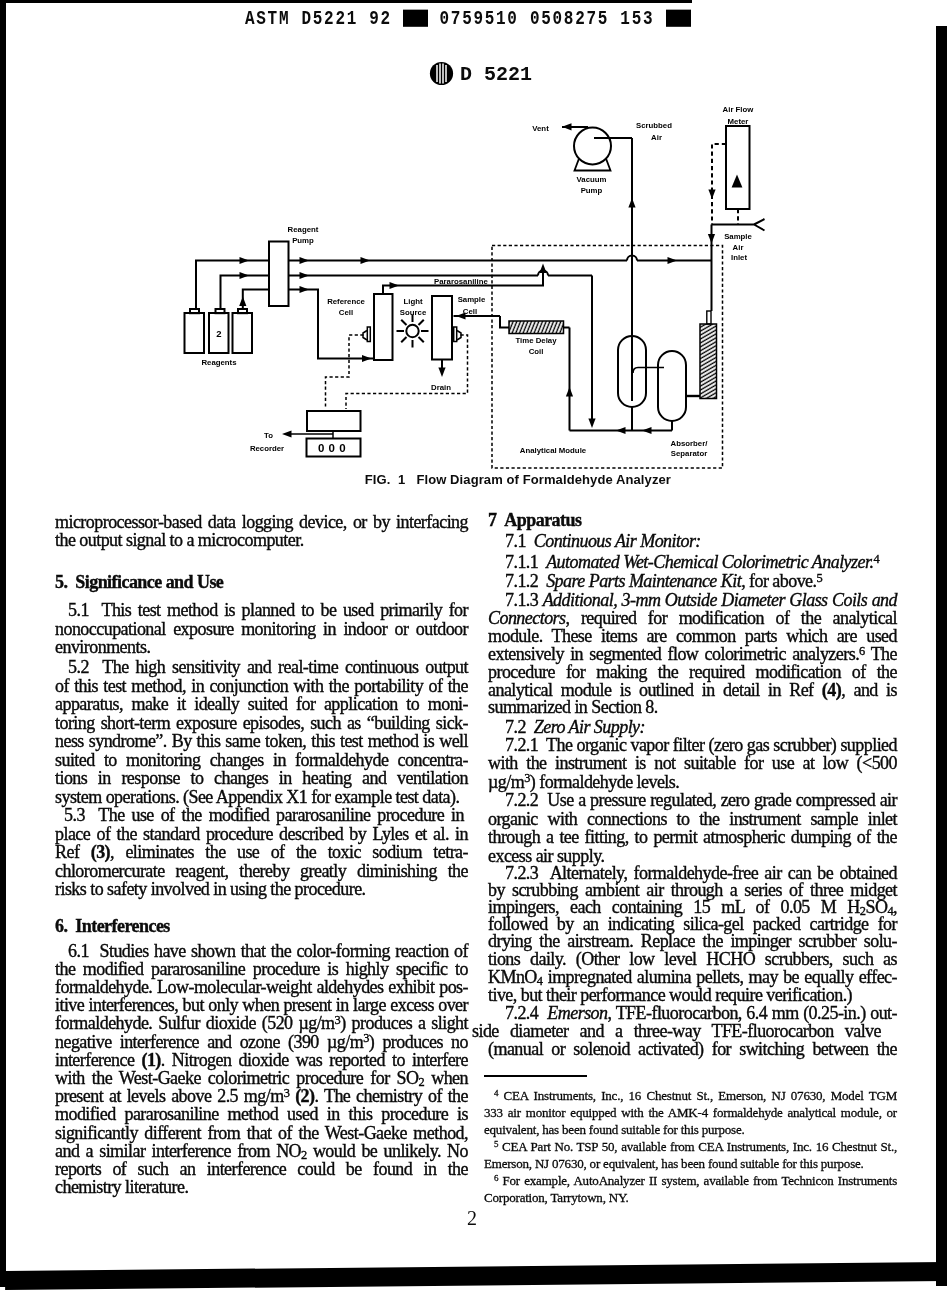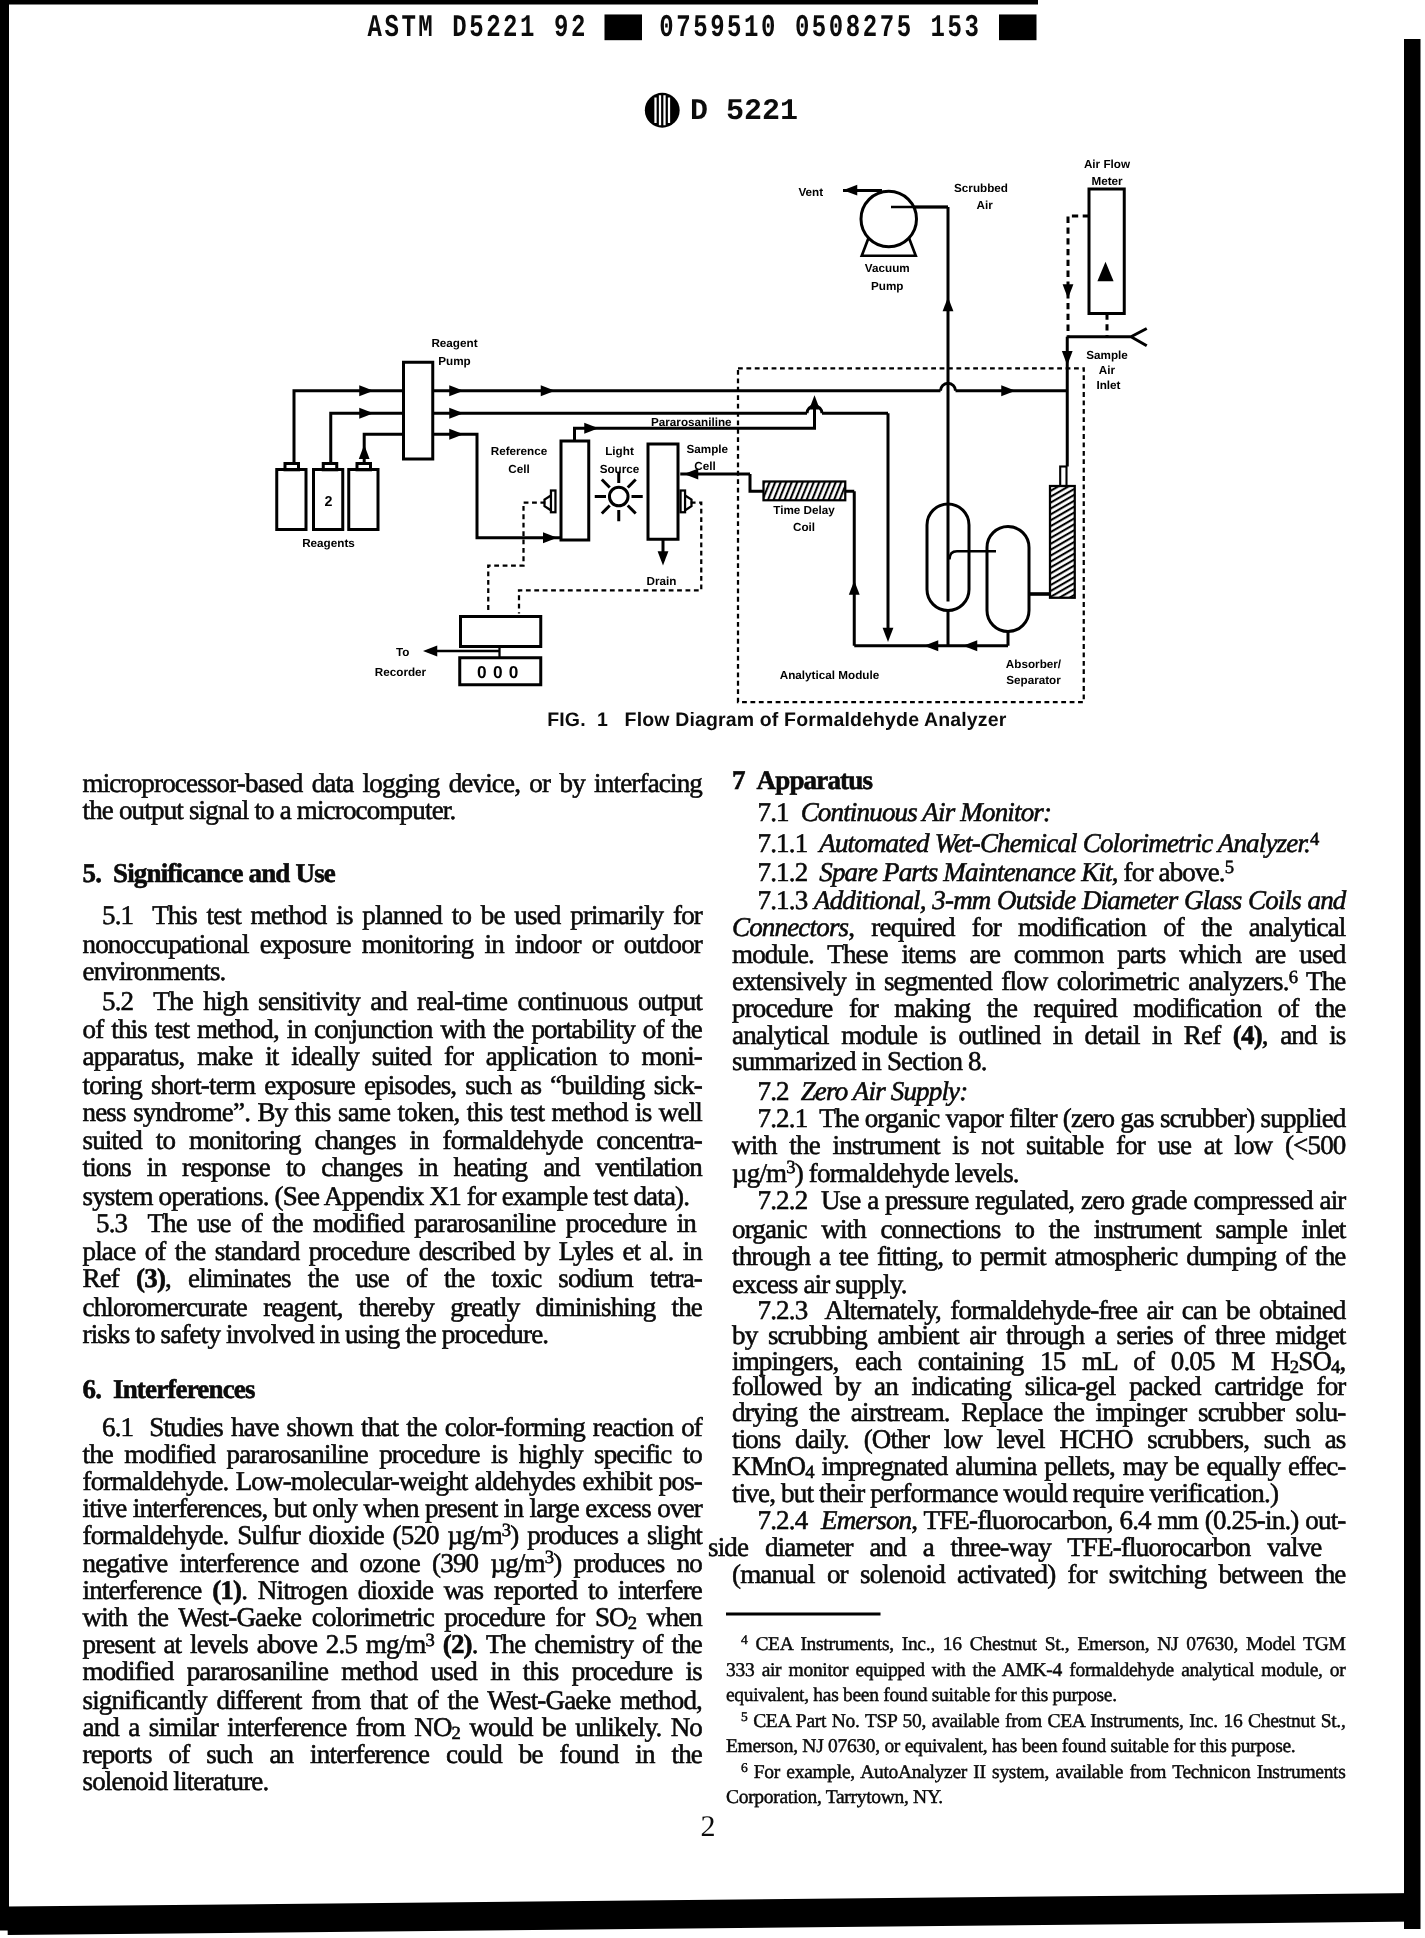--- a/index.html
+++ b/index.html
@@ -215,21 +215,21 @@
 <div class="ln j" style="left:55px;top:996.1px;width:413px">itive interferences, but only when present in large excess over</div>
 <div class="ln j" style="left:55px;top:1014.3px;width:413px">formaldehyde. Sulfur dioxide (520 µg/m<sup>3</sup>) produces a slight</div>
 <div class="ln j" style="left:55px;top:1032.5px;width:413px">negative interference and ozone (390 µg/m<sup>3</sup>) produces no</div>
 <div class="ln j" style="left:55px;top:1050.7px;width:413px">interference <b>(1)</b>. Nitrogen dioxide was reported to interfere</div>
 <div class="ln j" style="left:55px;top:1068.9px;width:413px">with the West-Gaeke colorimetric procedure for SO<sub>2</sub> when</div>
 <div class="ln j" style="left:55px;top:1087.1px;width:413px">present at levels above 2.5 mg/m<sup>3</sup> <b>(2)</b>. The chemistry of the</div>
 <div class="ln j" style="left:55px;top:1105.3px;width:413px">modified pararosaniline method used in this procedure is</div>
 <div class="ln j" style="left:55px;top:1123.5px;width:413px">significantly different from that of the West-Gaeke method,</div>
 <div class="ln j" style="left:55px;top:1141.7px;width:413px">and a similar interference from NO<sub>2</sub> would be unlikely. No</div>
 <div class="ln j" style="left:55px;top:1159.9px;width:413px">reports of such an interference could be found in the</div>
-<div class="ln" style="left:55px;top:1178.1px;width:413px">solenoid literature.</div>
+<div class="ln" style="left:55px;top:1178.1px;width:413px">chemistry literature.</div>
 <div class="ln h" style="left:488px;top:511.0px;width:409px">7&nbsp;&nbsp;Apparatus</div>
 <div class="ln" style="left:488px;top:531.5px;width:409px;padding-left:17px">7.1&nbsp; <i>Continuous Air Monitor:</i></div>
 <div class="ln" style="left:488px;top:553.0px;width:409px;padding-left:17px">7.1.1&nbsp; <i>Automated Wet-Chemical Colorimetric Analyzer.</i><sup>4</sup></div>
 <div class="ln" style="left:488px;top:572.0px;width:409px;padding-left:17px">7.1.2&nbsp; <i>Spare Parts Maintenance Kit</i>, for above.<sup>5</sup></div>
 <div class="ln j" style="left:488px;top:590.5px;width:409px;padding-left:17px">7.1.3 <i>Additional, 3-mm Outside Diameter Glass Coils and</i></div>
 <div class="ln j" style="left:488px;top:609.0px;width:409px"><i>Connectors</i>, required for modification of the analytical</div>
 <div class="ln j" style="left:488px;top:627.0px;width:409px">module. These items are common parts which are used</div>
 <div class="ln j" style="left:488px;top:645.0px;width:409px">extensively in segmented flow colorimetric analyzers.<sup>6</sup> The</div>
 <div class="ln j" style="left:488px;top:663.0px;width:409px">procedure for making the required modification of the</div>
 <div class="ln j" style="left:488px;top:680.5px;width:409px">analytical module is outlined in detail in Ref <b>(4)</b>, and is</div>

